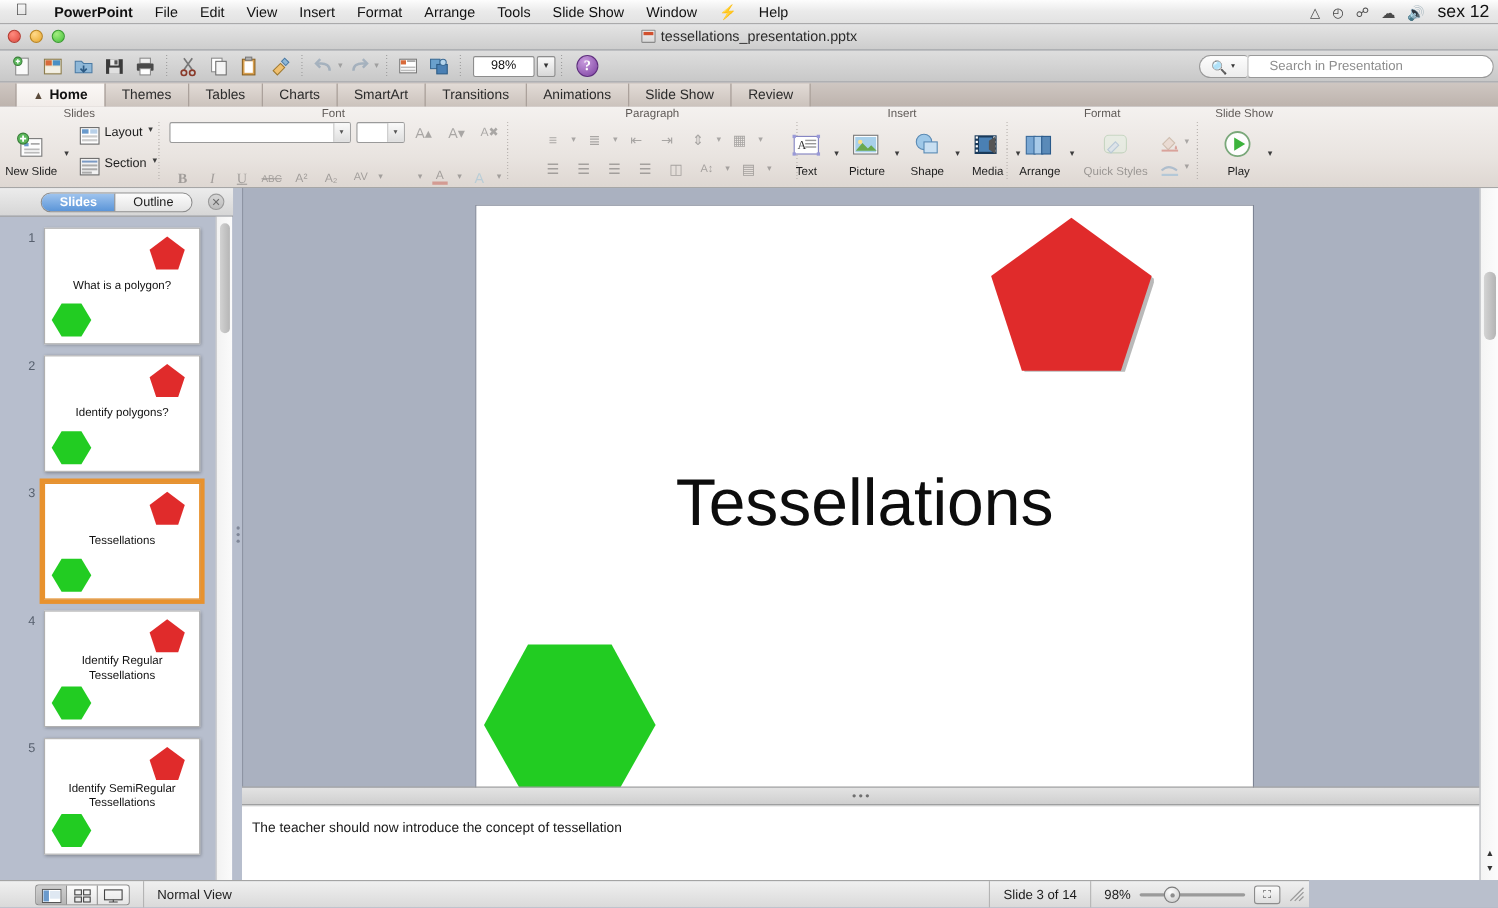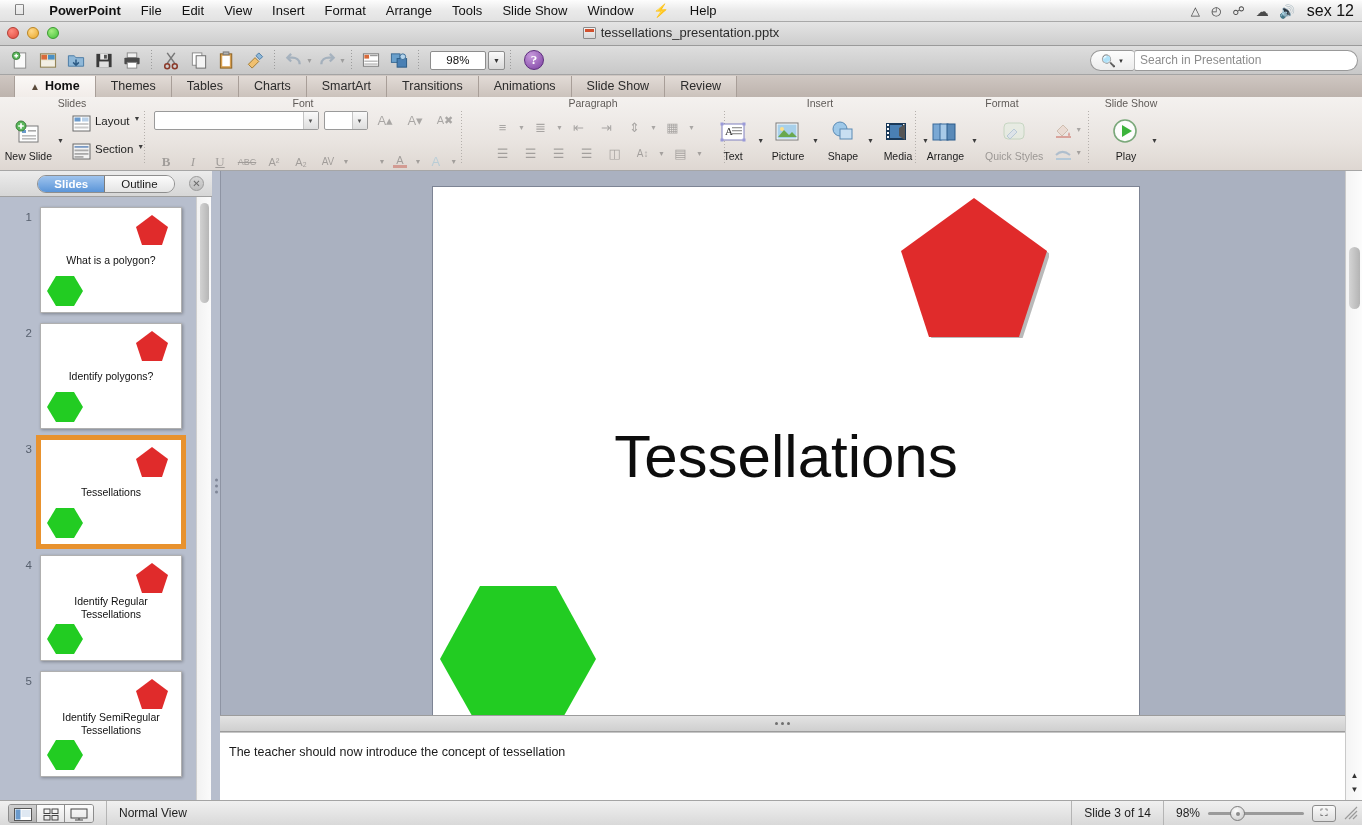--- a/index.html
+++ b/index.html
@@ -102,21 +102,21 @@
   .search-lens {
     width: 44px; height: 21px; border-radius: 11px 3px 3px 11px;
     background: linear-gradient(to bottom, #fdfdfd, #ececec);
     border: 1px solid #999; border-right: none;
     display: flex; align-items: center; justify-content: center; gap: 2px;
   }
   .lens-glyph { font-size: 12px; color: #222; }
   .search-inp {
     flex: 1; height: 21px; border: 1px solid #999; border-left: 1px solid #bbb;
     border-radius: 3px 11px 11px 3px; background: #fff;
-    font-size: 12px; color: #8d8d8d; padding-left: 5px; line-height: 19px;
+    font-size: 12px; color: #8d8d8d; padding-left: 19px; line-height: 19px;
   }
 
   
   .ribbon-tabs {
     position: absolute; top: 75px; left: 0; width: 1362px; height: 22px;
     background: linear-gradient(to bottom, #cfc7c2, #bdb3ad);
     display: flex; align-items: flex-end; padding-left: 14px;
   }
   .rtab {
     height: 21px; padding: 0 15px; font-size: 12.5px; color: #2b2b2b;
@@ -294,23 +294,23 @@
     border-radius: 6px; background: linear-gradient(to right, #d4d4d4, #b4b4b4);
   }
   .vnav { position: absolute; left: 2px; bottom: 4px; width: 13px; }
   .vnav div {
     height: 14px; display: flex; align-items: center; justify-content: center;
     font-size: 8px; color: #333;
   }
 
   
   .statusbar {
-    position: absolute; left: 0; bottom: 0; width: 1362px; height: 25px;
+    position: absolute; left: 0; bottom: 0; width: 1190px; height: 25px;
     background: linear-gradient(to bottom, #f0f0f0, #d9d9d9);
-    border-top: 1px solid #a4a4a4; display: flex; align-items: center;
+    border-top: 1px solid #a4a4a4; display: flex; align-items: center; padding-left: 24px;
   }
   .view-btns { display: flex; margin-left: 8px; border: 1px solid #8c8c8c;
     border-radius: 3px; overflow: hidden; height: 19px; }
   .vb {
     width: 28px; height: 19px; display: flex; align-items: center;
     justify-content: center; border-right: 1px solid #8c8c8c;
     background: linear-gradient(to bottom, #fcfcfc, #e2e2e2);
   }
   .vb:last-child { border-right: none; }
   .vb.on { background: linear-gradient(to bottom, #cfcfcf, #b2b2b2); }

